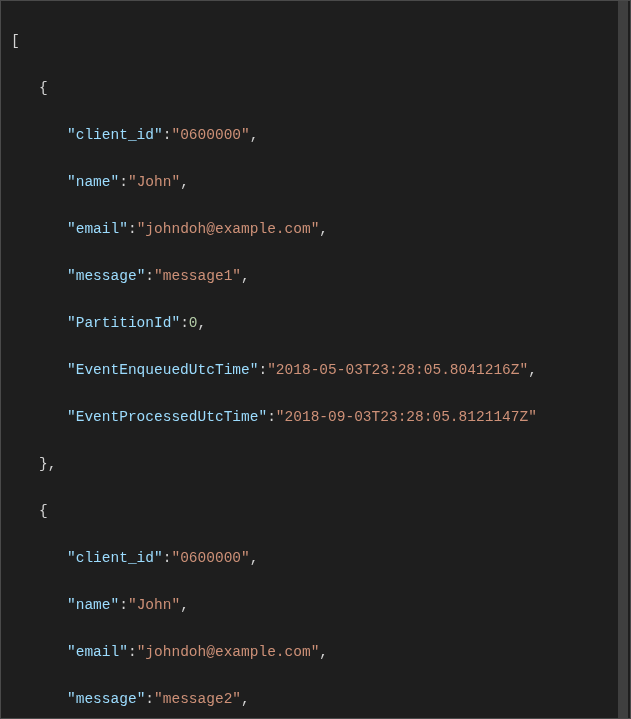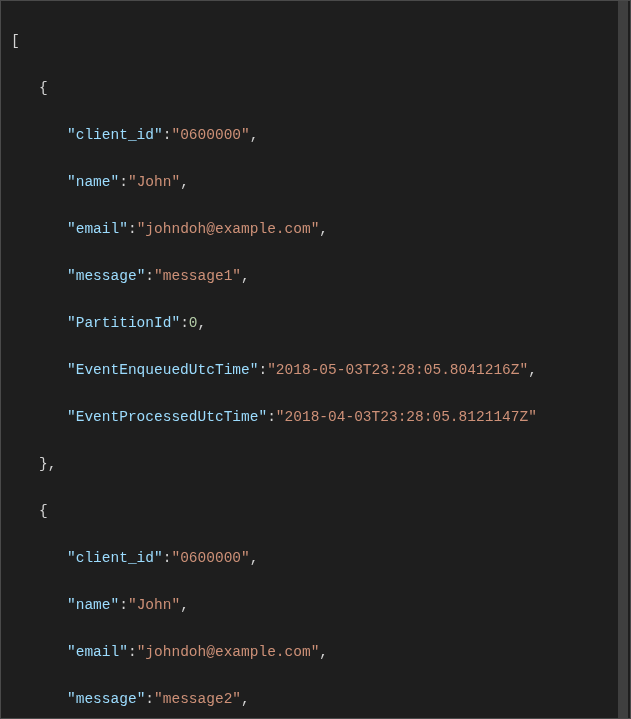--- a/index.html
+++ b/index.html
@@ -50,21 +50,21 @@
 
 <div class="editor">
 <span class="line"><span class="br">[</span></span>
 <span class="line"><span class="ind1 br">{</span></span>
 <span class="line"><span class="ind2"><span class="key">"<span>client_id</span>"</span><span class="br">:</span><span class="str">"<span>0600000</span>"</span><span class="br">,</span></span></span>
 <span class="line"><span class="ind2"><span class="key">"<span>name</span>"</span><span class="br">:</span><span class="str">"<span>John</span>"</span><span class="br">,</span></span></span>
 <span class="line"><span class="ind2"><span class="key">"<span>email</span>"</span><span class="br">:</span><span class="str">"<span>johndoh@example.com</span>"</span><span class="br">,</span></span></span>
 <span class="line"><span class="ind2"><span class="key">"<span>message</span>"</span><span class="br">:</span><span class="str">"<span>message1</span>"</span><span class="br">,</span></span></span>
 <span class="line"><span class="ind2"><span class="key">"<span>PartitionId</span>"</span><span class="br">:</span><span class="num">0</span><span class="br">,</span></span></span>
 <span class="line"><span class="ind2"><span class="key">"<span>EventEnqueuedUtcTime</span>"</span><span class="br">:</span><span class="str">"<span>2018-05-03T23:28:05.8041216Z</span>"</span><span class="br">,</span></span></span>
-<span class="line"><span class="ind2"><span class="key">"<span>EventProcessedUtcTime</span>"</span><span class="br">:</span><span class="str">"<span>2018-04-03T23:28:05.8121147Z</span>"</span></span></span>
+<span class="line"><span class="ind2"><span class="key">"<span>EventProcessedUtcTime</span>"</span><span class="br">:</span><span class="str">"<span>2018-09-03T23:28:05.8121147Z</span>"</span></span></span>
 <span class="line"><span class="ind1 br">},</span></span>
 <span class="line"><span class="ind1 br">{</span></span>
 <span class="line"><span class="ind2"><span class="key">"<span>client_id</span>"</span><span class="br">:</span><span class="str">"<span>0600000</span>"</span><span class="br">,</span></span></span>
 <span class="line"><span class="ind2"><span class="key">"<span>name</span>"</span><span class="br">:</span><span class="str">"<span>John</span>"</span><span class="br">,</span></span></span>
 <span class="line"><span class="ind2"><span class="key">"<span>email</span>"</span><span class="br">:</span><span class="str">"<span>johndoh@example.com</span>"</span><span class="br">,</span></span></span>
 <span class="line"><span class="ind2"><span class="key">"<span>message</span>"</span><span class="br">:</span><span class="str">"<span>message2</span>"</span><span class="br">,</span></span></span>
 
 
 
 

